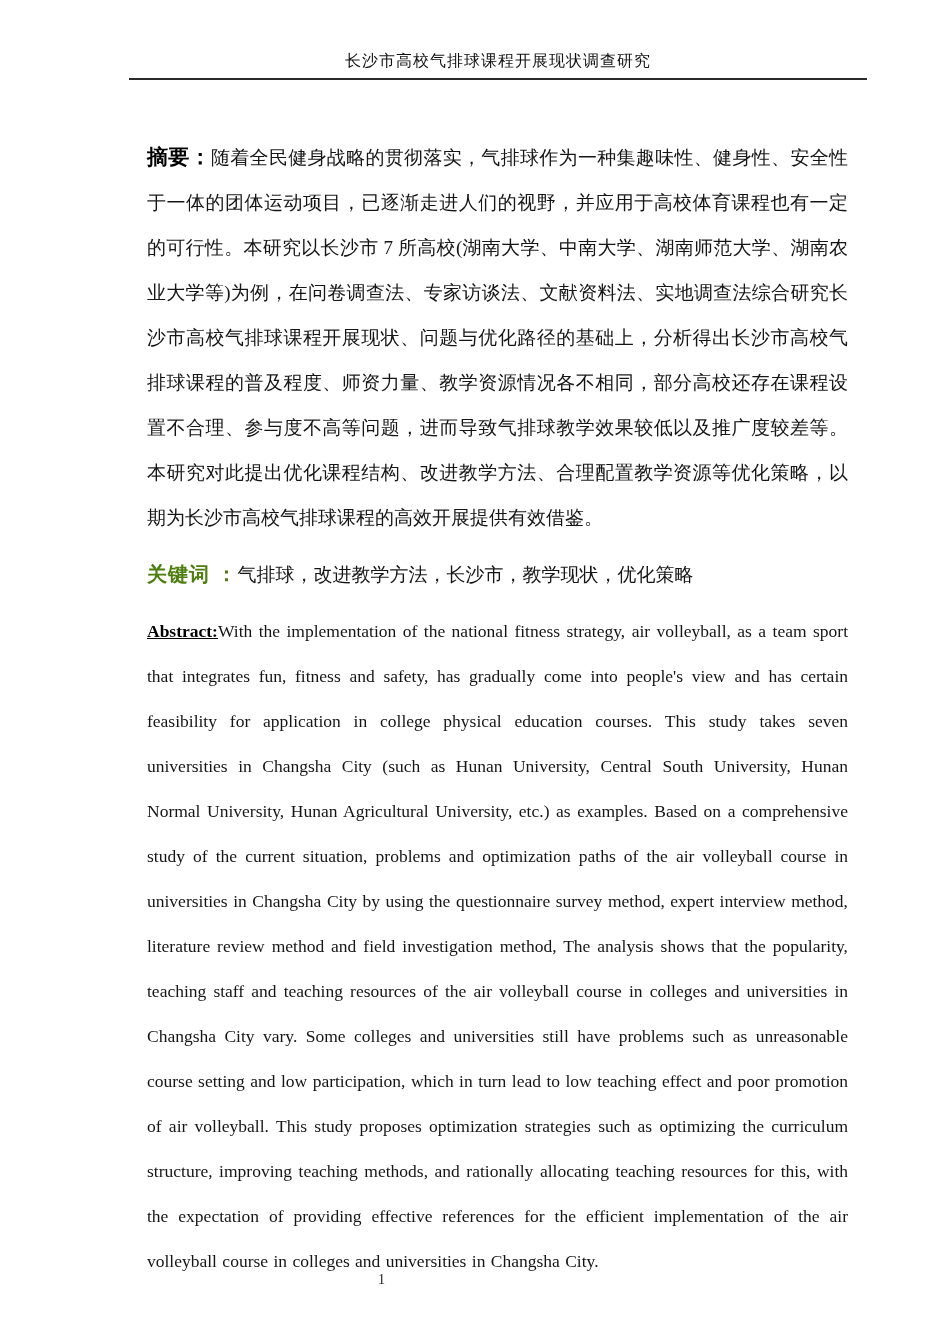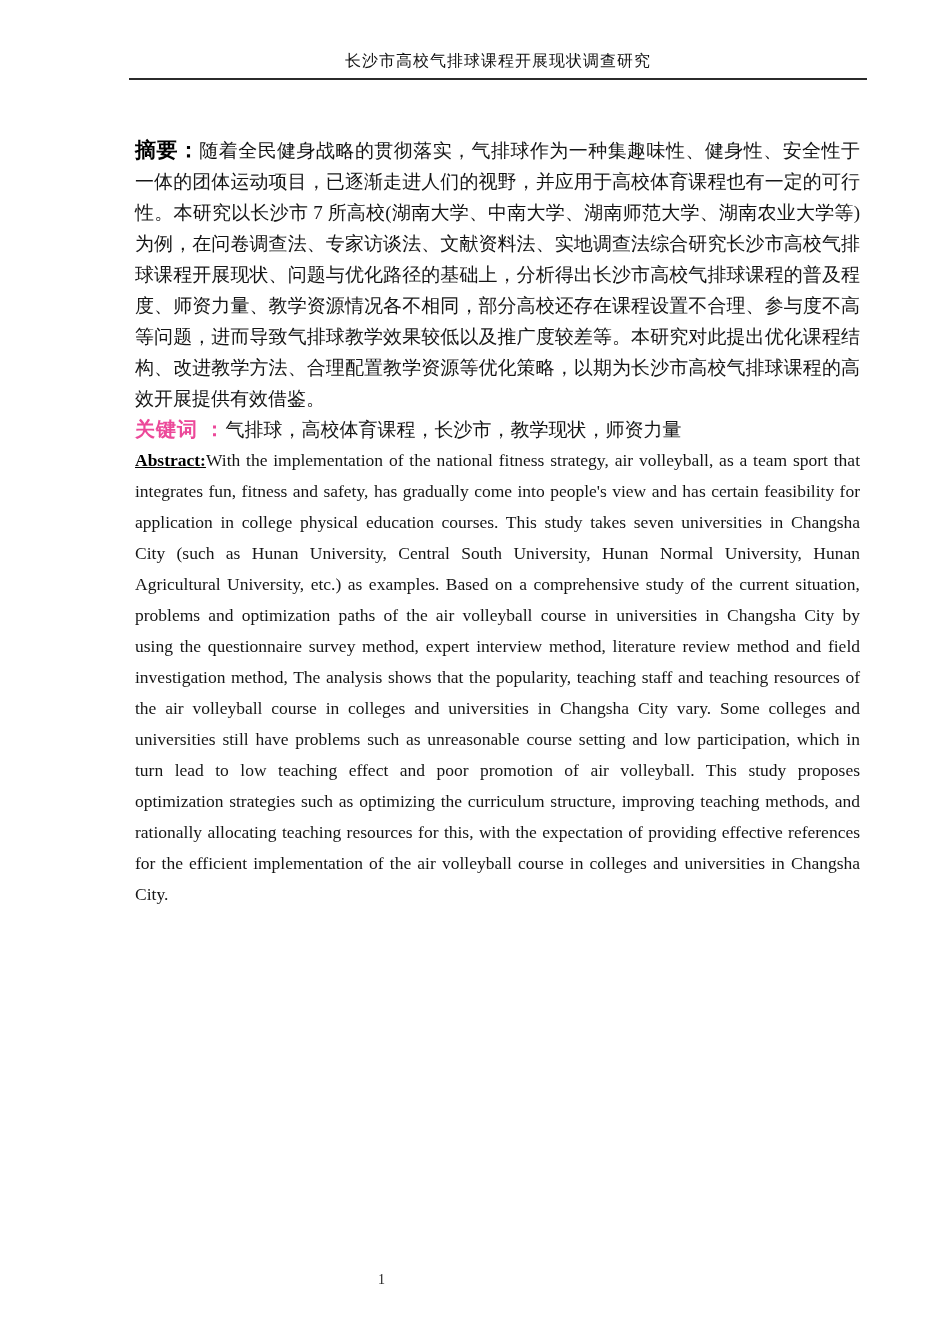--- a/index.html
+++ b/index.html
@@ -28,37 +28,37 @@
   .header-rule {
     height: 0;
     border-bottom: 2px solid #2b2b2b;
     margin-top: 6px;
   }
   
   .content {
     margin: 54px 90px 0 135px; 
   }
   .para {
-    margin: 0;
+    margin: 12px;
     text-align: justify;
-    line-height: 31px;
+    line-height: 45px;
   }
   .para-cn { font-size: 19px; }
   .para-en { font-size: 17.5px; word-spacing: 1px; }
   .label-cn {
     font-family: "Liberation Sans", "DejaVu Sans", sans-serif;
     font-weight: bold;
     font-size: 21px;
     color: #000000;
   }
   .label-cn-kw {
     font-family: "Liberation Sans", "DejaVu Sans", sans-serif;
     font-weight: bold;
     font-size: 20px;
-    color: #ec4899;
+    color: #4d7c0f;
     letter-spacing: 1px;
   }
   .label-en {
     font-weight: bold;
     color: #000000;
     text-decoration: underline;
   }
   
   .page-number {
     position: absolute;
@@ -75,21 +75,21 @@
 
   <div class="page-header">
     <div class="header-title">长沙市高校气排球课程开展现状调查研究</div>
     <div class="header-rule"></div>
   </div>
 
   <div class="content">
 
     <p class="para para-cn"><span class="label-cn">摘要：</span><span>随着全民健身战略的贯彻落实，气排球作为一种集趣味性、健身性、安全性于一体的团体运动项目，已逐渐走进人们的视野，并应用于高校体育课程也有一定的可行性。本研究以长沙市 7 所高校(湖南大学、中南大学、湖南师范大学、湖南农业大学等)为例，在问卷调查法、专家访谈法、文献资料法、实地调查法综合研究长沙市高校气排球课程开展现状、问题与优化路径的基础上，分析得出长沙市高校气排球课程的普及程度、师资力量、教学资源情况各不相同，部分高校还存在课程设置不合理、参与度不高等问题，进而导致气排球教学效果较低以及推广度较差等。本研究对此提出优化课程结构、改进教学方法、合理配置教学资源等优化策略，以期为长沙市高校气排球课程的高效开展提供有效借鉴。</span></p>
 
-    <p class="para para-cn"><span class="label-cn-kw">关键词 ：</span><span>气排球，高校体育课程，长沙市，教学现状，师资力量</span></p>
+    <p class="para para-cn"><span class="label-cn-kw">关键词 ：</span><span>气排球，改进教学方法，长沙市，教学现状，优化策略</span></p>
 
     <p class="para para-en"><span class="label-en">Abstract:</span><span>With the implementation of the national fitness strategy, air volleyball, as a team sport that integrates fun, fitness and safety, has gradually come into people's view and has certain feasibility for application in college physical education courses. This study takes seven universities in Changsha City (such as Hunan University, Central South University, Hunan Normal University, Hunan Agricultural University, etc.) as examples. Based on a comprehensive study of the current situation, problems and optimization paths of the air volleyball course in universities in Changsha City by using the questionnaire survey method, expert interview method, literature review method and field investigation method, The analysis shows that the popularity, teaching staff and teaching resources of the air volleyball course in colleges and universities in Changsha City vary. Some colleges and universities still have problems such as unreasonable course setting and low participation, which in turn lead to low teaching effect and poor promotion of air volleyball. This study proposes optimization strategies such as optimizing the curriculum structure, improving teaching methods, and rationally allocating teaching resources for this, with the expectation of providing effective references for the efficient implementation of the air volleyball course in colleges and universities in Changsha City.</span></p>
 
 
   </div>
 
   <div class="page-number">1</div>
 
 </div>
 

